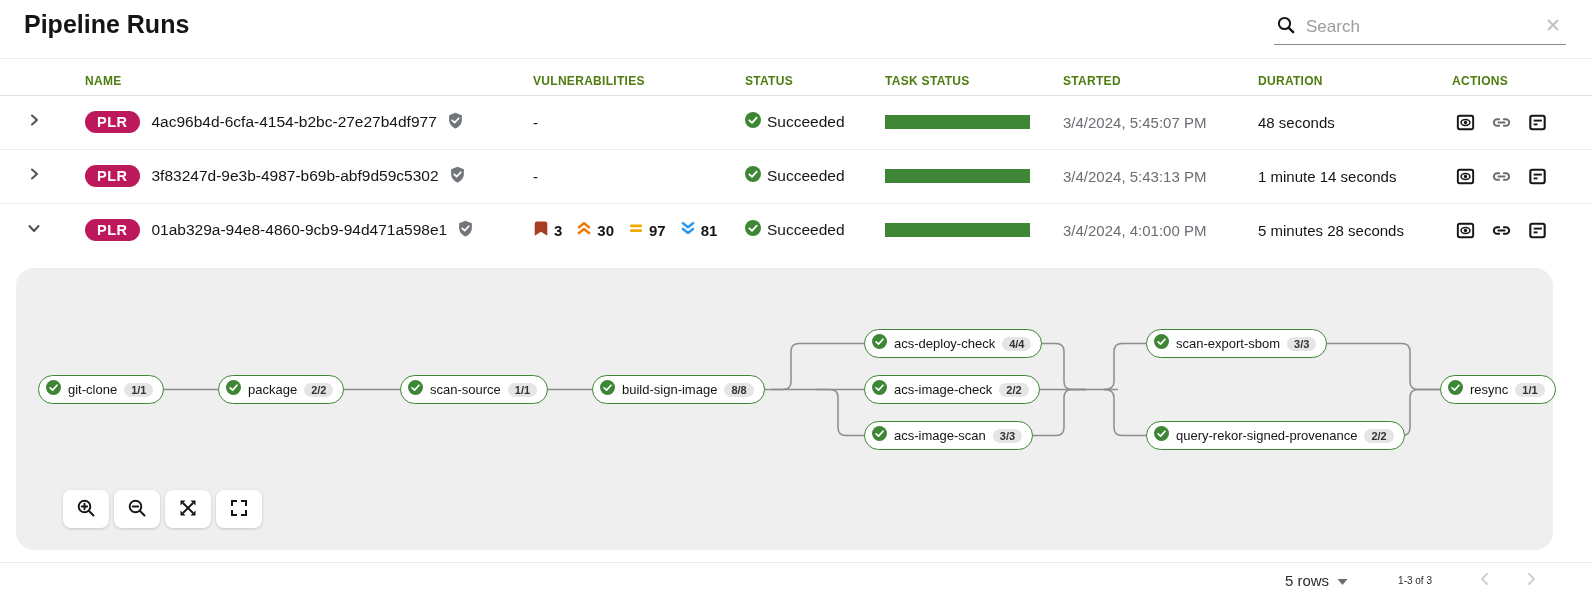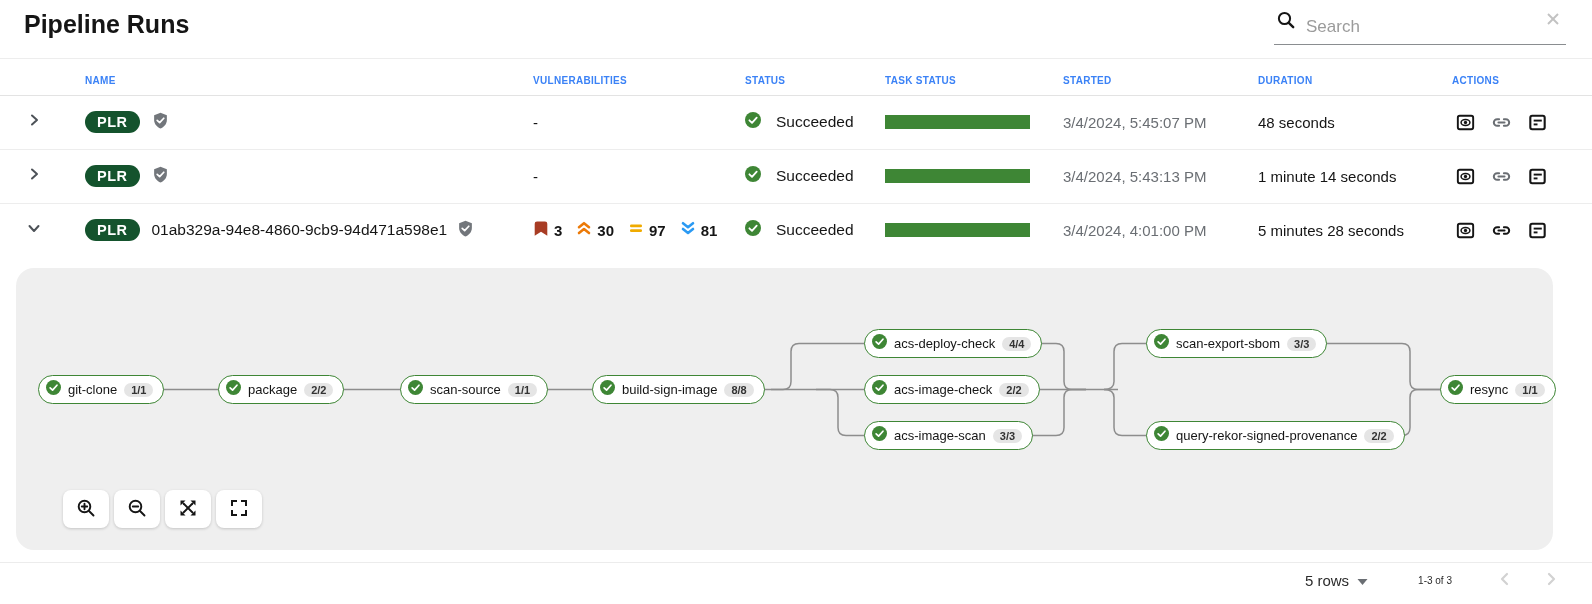--- a/index.html
+++ b/index.html
@@ -4,65 +4,65 @@
 <style>
   html,body{margin:0;padding:0;}
   body{
     width:1592px;height:604px;position:relative;overflow:hidden;
     background:#ffffff;color:#151515;
     font-family:"Liberation Sans", sans-serif;
   }
   
   .page-title{position:absolute;left:24px;top:10px;font-size:25px;font-weight:700;color:#151515;}
   .search-box{position:absolute;left:1274px;top:10px;width:292px;height:34px;
-    display:flex;border-bottom:1px solid #8a8d90;}
+    display:flex;align-items:center;border-bottom:1px solid #8a8d90;}
   .search-box .mag{flex:0 0 auto;margin:0 8px 0 2px;}
   .search-box input{flex:1;border:none;outline:none;background:transparent;
     font-family:"Liberation Sans",sans-serif;font-size:17px;color:#151515;}
   .search-box input::placeholder{color:#9b9b9b;}
   .search-box .clr{flex:0 0 auto;margin:0 4px;cursor:pointer;}
   
   .grid{display:grid;grid-template-columns:68px 448px 212px 140px 178px 195px 194px 157px;align-items:center;}
   .thead{position:absolute;left:0;top:58px;width:1592px;height:36px;
     border-top:1px solid #ededed;border-bottom:1px solid #e3e3e3;}
-  .th{font-size:10px;font-weight:700;color:#3b82f6;letter-spacing:.3px;padding-left:17px;margin-top:7px;}
+  .th{font-size:12px;font-weight:700;color:#4d7c0f;letter-spacing:.3px;padding-left:17px;margin-top:7px;}
   .row{position:absolute;left:0;width:1592px;height:54px;}
   .row1{top:95px;border-bottom:1px solid #ededed;}
   .row2{top:149px;border-bottom:1px solid #ededed;}
   .row3{top:203px;}
   .cell{padding-left:17px;display:flex;align-items:center;min-width:0;}
   .toggle{justify-content:center;padding-left:0;cursor:pointer;}
-  .plr-badge{background:#14532d;color:#fff;font-weight:700;font-size:14.5px;
+  .plr-badge{background:#be185d;color:#fff;font-weight:700;font-size:14.5px;
     padding:3px 12px;border-radius:14px;letter-spacing:.5px;margin-right:12px;flex:0 0 auto;}
   .run-name{font-size:15.5px;color:#151515;white-space:nowrap;margin-right:10px;}
   .dash{font-size:15px;color:#151515;}
   .sev{display:flex;align-items:center;gap:5px;margin-right:14px;}
   .sev b{font-size:15px;color:#151515;}
-  .status-label{font-size:15.5px;margin-left:15px;}
+  .status-label{font-size:15.5px;margin-left:6px;}
   .task-bar{width:145px;height:14px;background:#3E8635;}
   .muted{font-size:15px;color:#6a6e73;white-space:nowrap;}
   .dur{font-size:15px;color:#151515;white-space:nowrap;}
   .actions{display:flex;align-items:center;gap:9px;}
   .icon-btn{background:none;border:none;padding:2px;cursor:pointer;display:flex;align-items:center;}
   
   .panel{position:absolute;left:16px;top:268px;width:1537px;height:282px;
     background:#efefef;border-radius:18px;}
   .panel svg.edges{position:absolute;left:0;top:0;z-index:0;}
   .task-node{position:absolute;z-index:1;display:inline-flex;align-items:center;gap:7px;
     height:29px;box-sizing:border-box;padding:0 10px 0 7px;background:#fff;
     border:1.5px solid #3E8635;border-radius:15px;white-space:nowrap;cursor:pointer;}
   .task-node .lbl{font-size:13px;color:#151515;}
   .task-node .nbadge{background:#e5e5e5;border-radius:9px;padding:1px 7px;
     font-size:11px;font-weight:700;color:#333;}
   .graph-controls{position:absolute;left:47px;top:222px;display:flex;gap:5px;}
   .gbtn{width:46px;height:38px;background:#fff;border:none;border-radius:8px;
     box-shadow:0 1px 3px rgba(0,0,0,.18);display:flex;align-items:center;justify-content:center;cursor:pointer;}
   
   .footer-line{position:absolute;left:0;top:562px;width:1592px;height:1px;background:#ececec;}
-  .pager{position:absolute;right:0;top:563px;height:34px;display:flex;align-items:center;padding-right:30px;}
+  .pager{position:absolute;right:0;top:563px;height:34px;display:flex;align-items:center;padding-right:50px;}
   .rows-select{display:flex;align-items:center;gap:8px;cursor:pointer;font-size:15px;color:#2b2b2b;}
   .range{margin-left:50px;font-size:10px;color:#2b2b2b;}
   .pg-prev{margin-left:42px;}
   .pg-next{margin-left:24px;}
   .pg-btn{background:none;border:none;padding:2px;cursor:default;display:flex;align-items:center;}
 </style>
 </head>
 <body>
 
 <svg width="0" height="0" style="position:absolute">
@@ -104,20 +104,21 @@
 </div>
 
 <div class="row row1 grid">
   <div class="cell toggle">
     <span><svg width="16" height="16" viewBox="0 0 16 16">
           <polyline points="6,3.5 11,8 6,12.5" fill="none" stroke="#4d5258" stroke-width="2" stroke-linecap="round" stroke-linejoin="round"></polyline>
         </svg></span>
   </div>
   <div class="cell">
     <span class="plr-badge">PLR</span>
+    <span class="run-name">4ac96b4d-6cfa-4154-b2bc-27e27b4df977</span>
     <span><svg width="17" height="17" viewBox="0 0 16 16">
           <path d="M8 .6 L14 3 v4.3 c0 4.3 -2.9 7 -6 8.2 C4.9 14.3 2 11.6 2 7.3 V3 Z" fill="#72767b"></path>
           <polyline points="4.9,7.9 7.2,10 11.1,5.9" fill="none" stroke="#fff" stroke-width="1.6" stroke-linecap="round" stroke-linejoin="round"></polyline>
         </svg></span>
   </div>
   <div class="cell">
     <span class="dash">-</span>
   </div>
   <div class="cell">
     <span><svg width="16" height="16" viewBox="0 0 16 16">
@@ -160,20 +161,21 @@
 </div>
 
 <div class="row row2 grid">
   <div class="cell toggle">
     <span><svg width="16" height="16" viewBox="0 0 16 16">
           <polyline points="6,3.5 11,8 6,12.5" fill="none" stroke="#4d5258" stroke-width="2" stroke-linecap="round" stroke-linejoin="round"></polyline>
         </svg></span>
   </div>
   <div class="cell">
     <span class="plr-badge">PLR</span>
+    <span class="run-name">3f83247d-9e3b-4987-b69b-abf9d59c5302</span>
     <span><svg width="17" height="17" viewBox="0 0 16 16">
           <path d="M8 .6 L14 3 v4.3 c0 4.3 -2.9 7 -6 8.2 C4.9 14.3 2 11.6 2 7.3 V3 Z" fill="#72767b"></path>
           <polyline points="4.9,7.9 7.2,10 11.1,5.9" fill="none" stroke="#fff" stroke-width="1.6" stroke-linecap="round" stroke-linejoin="round"></polyline>
         </svg></span>
   </div>
   <div class="cell">
     <span class="dash">-</span>
   </div>
   <div class="cell">
     <span><svg width="16" height="16" viewBox="0 0 16 16">

